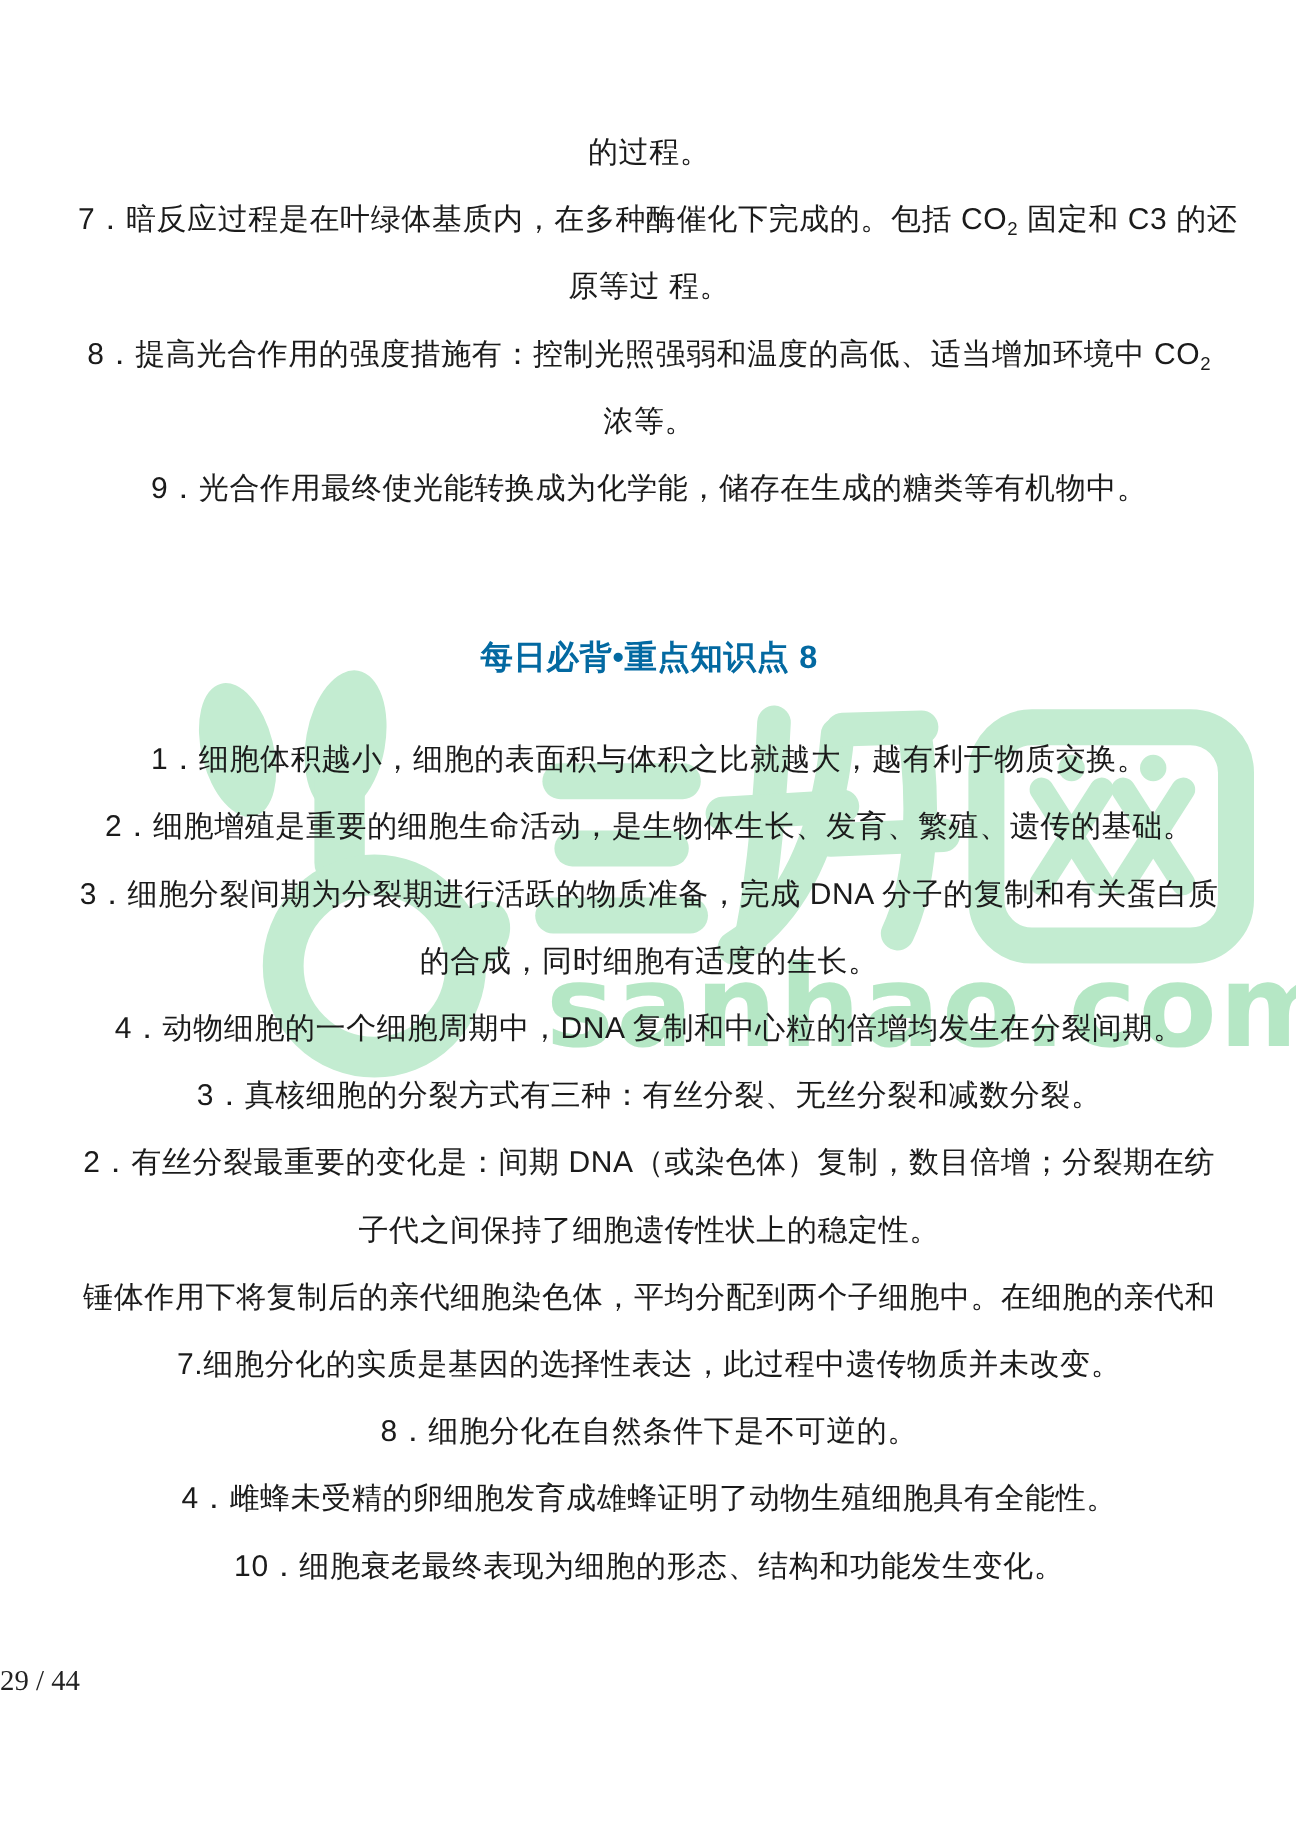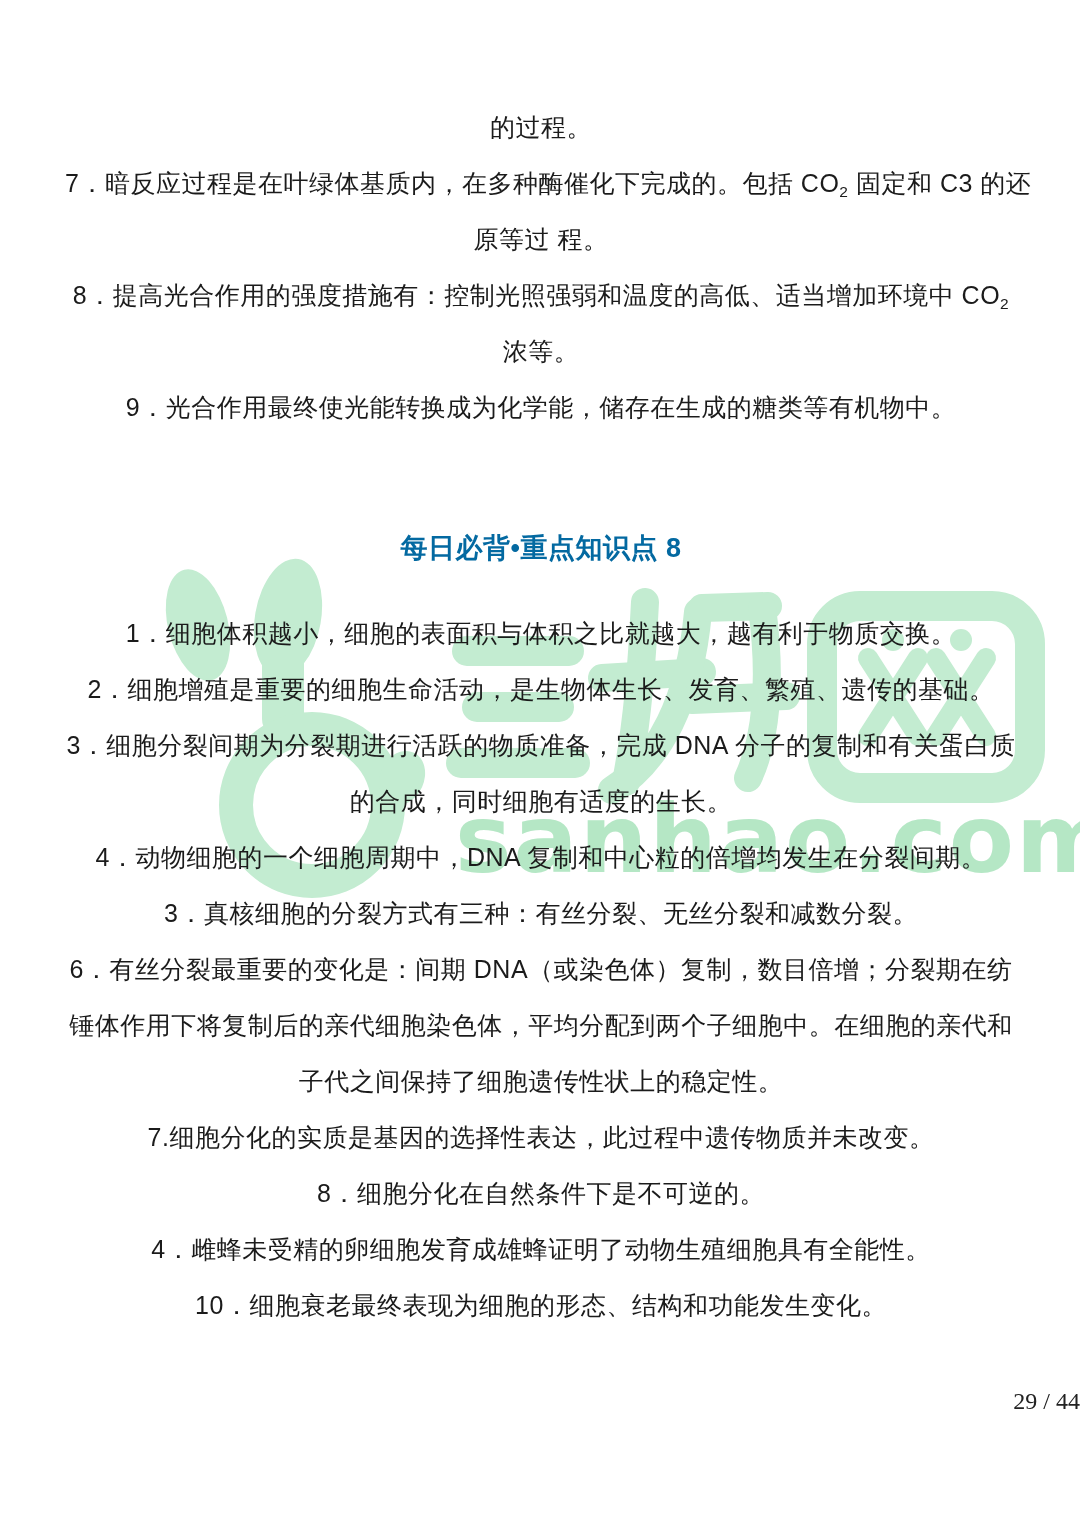--- a/index.html
+++ b/index.html
@@ -32,21 +32,21 @@
     color:#0369a1;
   }
   .subscript{
     font-size:0.62em;
     position:relative;
     top:0.32em;
   }
   .spacer{width:100%;}
   .footer{
     position:absolute;left:0;top:1388px;width:1080px;z-index:1;
-    text-align:right;
+    text-align:left;
     font-family:"Liberation Serif","DejaVu Serif",serif;
     font-size:24px;color:#222222;
   }
 </style>
 </head>
 <body>
 
 <div class="page">
 
   <svg class="watermark" width="1080" height="1527" viewBox="0 0 1080 1527" aria-hidden="true">
@@ -98,23 +98,23 @@
       <div class="line"><span>9．光合作用最终使光能转换成为化学能，储存在生成的糖类等有机物中。</span></div>
       <div class="spacer" style="height: 85px;"></div>
       <div class="line heading"><span>每日必背•重点知识点 8</span></div>
       <div class="spacer" style="height: 29px;"></div>
       <div class="line"><span>1．细胞体积越小，细胞的表面积与体积之比就越大，越有利于物质交换。</span></div>
       <div class="line"><span>2．细胞增殖是重要的细胞生命活动，是生物体生长、发育、繁殖、遗传的基础。</span></div>
       <div class="line"><span>3．细胞分裂间期为分裂期进行活跃的物质准备，完成 DNA 分子的复制和有关蛋白质</span></div>
       <div class="line"><span>的合成，同时细胞有适度的生长。</span></div>
       <div class="line"><span>4．动物细胞的一个细胞周期中，DNA 复制和中心粒的倍增均发生在分裂间期。</span></div>
       <div class="line"><span>3．真核细胞的分裂方式有三种：有丝分裂、无丝分裂和减数分裂。</span></div>
-      <div class="line"><span>6．有丝分裂最重要的变化是：间期 DNA（或染色体）复制，数目倍增；分裂期在纺</span></div>
+      <div class="line"><span>2．有丝分裂最重要的变化是：间期 DNA（或染色体）复制，数目倍增；分裂期在纺</span></div>
+      <div class="line"><span>子代之间保持了细胞遗传性状上的稳定性。</span></div>
       <div class="line"><span>锤体作用下将复制后的亲代细胞染色体，平均分配到两个子细胞中。在细胞的亲代和</span></div>
-      <div class="line"><span>子代之间保持了细胞遗传性状上的稳定性。</span></div>
       <div class="line"><span>7.细胞分化的实质是基因的选择性表达，此过程中遗传物质并未改变。</span></div>
       <div class="line"><span>8．细胞分化在自然条件下是不可逆的。</span></div>
       <div class="line"><span>4．雌蜂未受精的卵细胞发育成雄蜂证明了动物生殖细胞具有全能性。</span></div>
       <div class="line"><span>10．细胞衰老最终表现为细胞的形态、结构和功能发生变化。</span></div>
     </div>
 
   <div class="footer">
     <span>29 / 44</span>
   </div>
 

